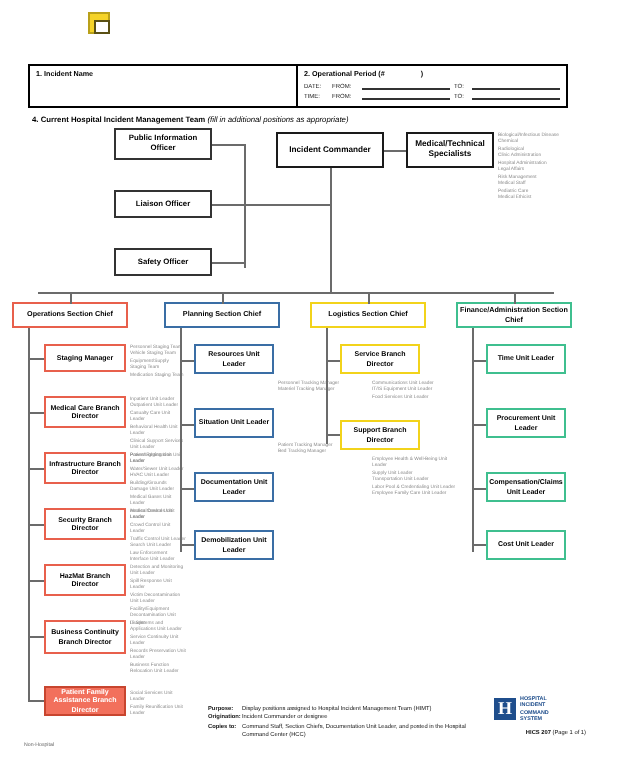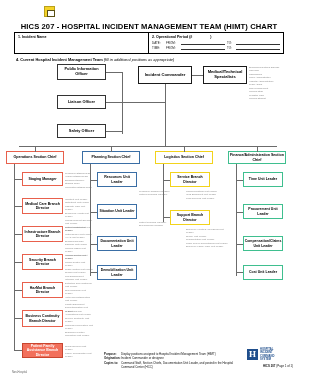--- a/index.html
+++ b/index.html
@@ -122,21 +122,20 @@
     font-size: 2.6px; color: #666;
   }
 </style>
 </head>
 <body>
 
 <div class="page">
 
   <div class="logo-mark"></div>
 
-  <div class="doc-title">HICS 207 - HOSPITAL INCIDENT MANAGEMENT TEAM (HIMT) CHART</div>
 
   <div class="hdr">
     <div class="hdr-left">
       <div class="hdr-label">1. Incident Name</div>
     </div>
     <div class="hdr-right">
       <div class="hdr-label">
         <span>2. Operational Period  (#</span>
         <span style="display:inline-block;width:16px"></span>
         <span>)</span>

